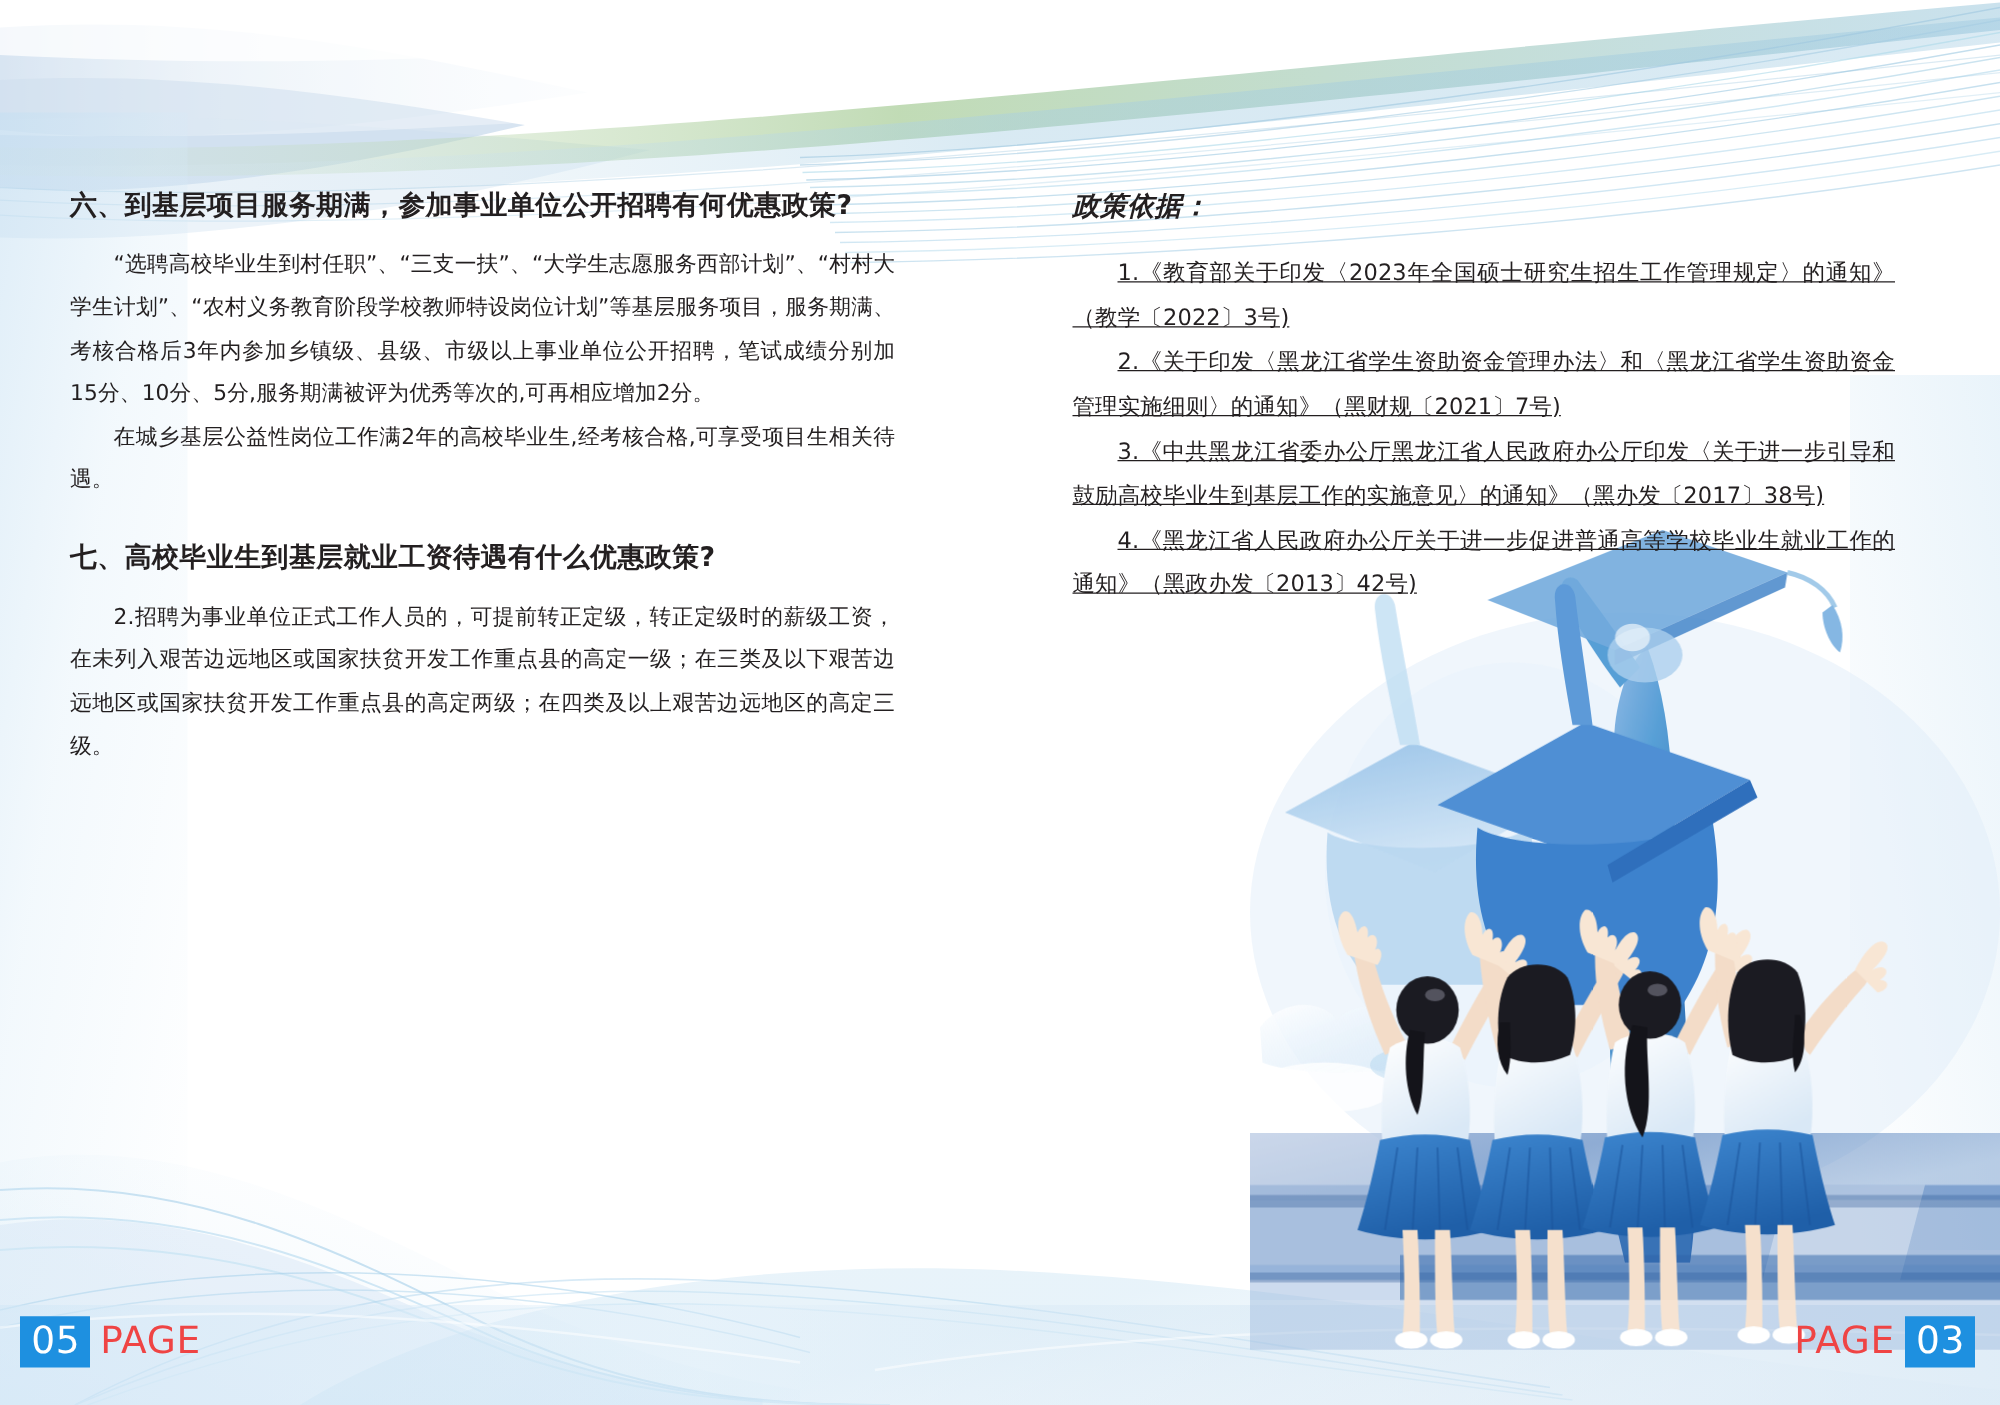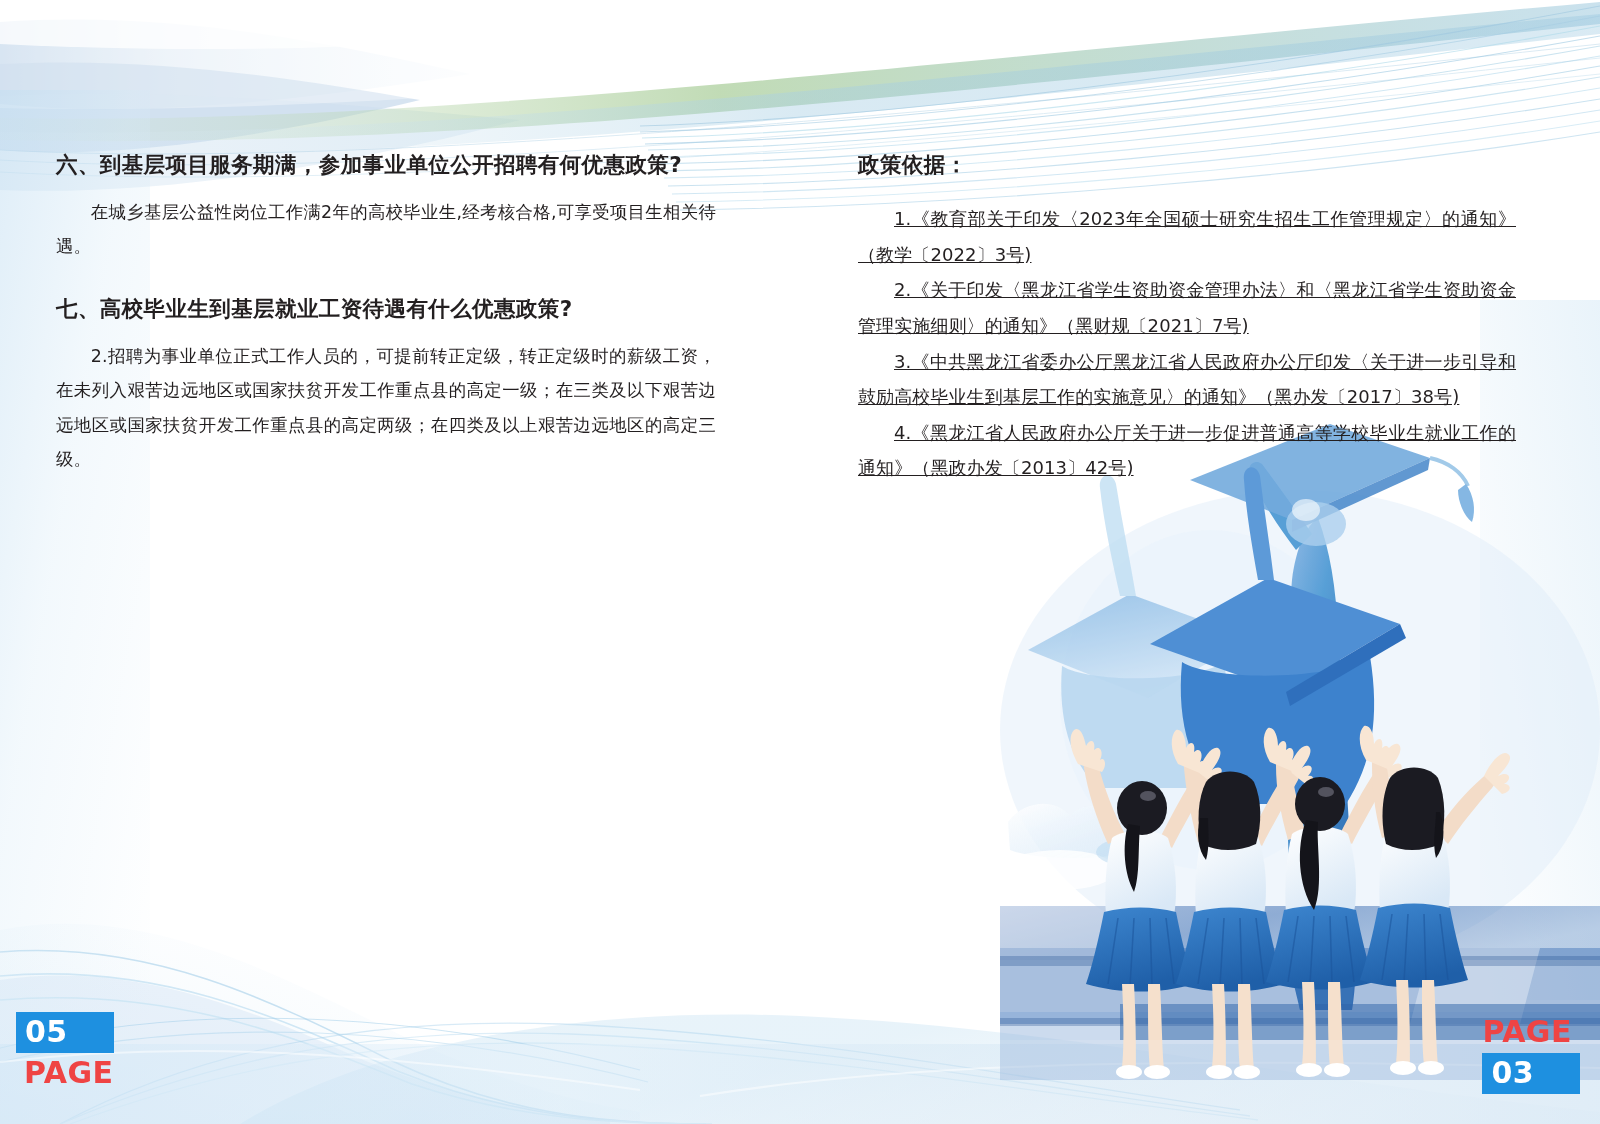--- a/index.html
+++ b/index.html
@@ -75,20 +75,21 @@
     letter-spacing: 0.1px;
   }
   p.body-text + p.body-text { margin-top: 0; }
 
   h2.ref-heading {
     margin: 0 0 22px 0;
     font-size: 21.5px;
     font-weight: bold;
     color: #231f20;
     letter-spacing: 0.4px;
+    font-style: italic;
   }
   p.ref-item {
     margin: 0;
     font-size: 18px;
     color: #231f20;
     line-height: 1.98;
     text-align: justify;
     text-indent: 2em;
     letter-spacing: 0.1px;
     text-decoration: underline;
@@ -103,24 +104,23 @@
     height: 680px;
     pointer-events: none;
   }
   .illustration svg { display: block; width: 600px; height: 680px; }
   .page-num {
     position: absolute;
     bottom: 30px;
     display: flex;
     align-items: stretch;
     font-size: 30px;
-    font-weight: bold;
+    font-weight: normal;
     line-height: 1;
     letter-spacing: 0.5px;
-    flex-direction: column;
   }
   .page-num.left  { left: 16px; }
   .page-num.right { right: 20px; }
   .pn-block {
     background: #1e90e0;
     color: #ffffff;
     padding: 5px 8px 6px 9px;
   }
   .pn-word {
     color: #ef4444;
@@ -456,20 +456,21 @@
     </svg>
   </div>
 
   <div class="content">
 
     <div class="col col-left">
 
 
       <div class="section">
         <h2 class="section-heading">六、到基层项目服务期满，参加事业单位公开招聘有何优惠政策?</h2>
+        <p class="body-text">“选聘高校毕业生到村任职”、“三支一扶”、“大学生志愿服务西部计划”、“村村大学生计划”、“农村义务教育阶段学校教师特设岗位计划”等基层服务项目，服务期满、考核合格后3年内参加乡镇级、县级、市级以上事业单位公开招聘，笔试成绩分别加15分、10分、5分,服务期满被评为优秀等次的,可再相应增加2分。</p>
         <p class="body-text">在城乡基层公益性岗位工作满2年的高校毕业生,经考核合格,可享受项目生相关待遇。</p>
       </div>
 
       <div class="section">
         <h2 class="section-heading">七、高校毕业生到基层就业工资待遇有什么优惠政策?</h2>
         <p class="body-text">2.招聘为事业单位正式工作人员的，可提前转正定级，转正定级时的薪级工资，在未列入艰苦边远地区或国家扶贫开发工作重点县的高定一级；在三类及以下艰苦边远地区或国家扶贫开发工作重点县的高定两级；在四类及以上艰苦边远地区的高定三级。</p>
       </div>
 
     </div>
 

